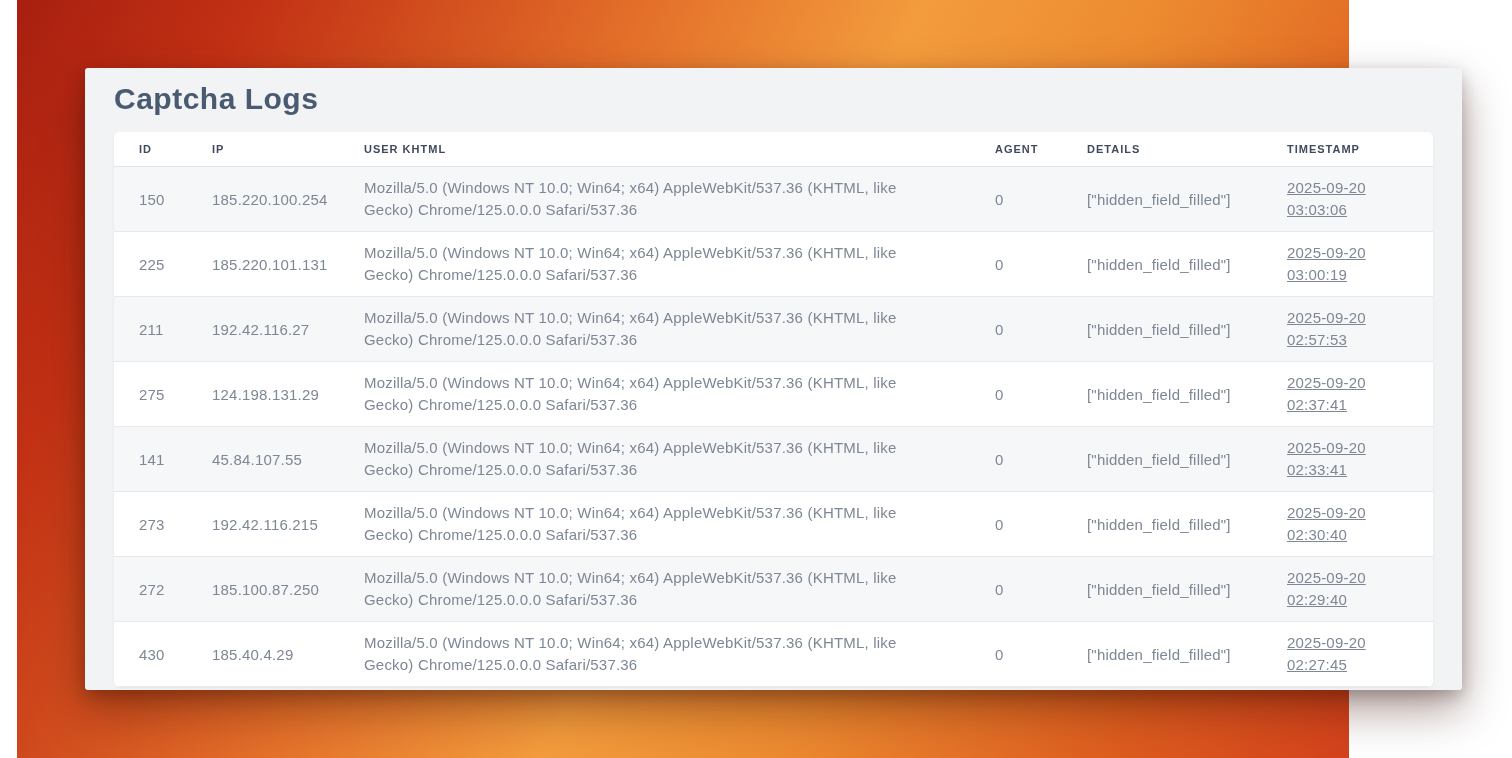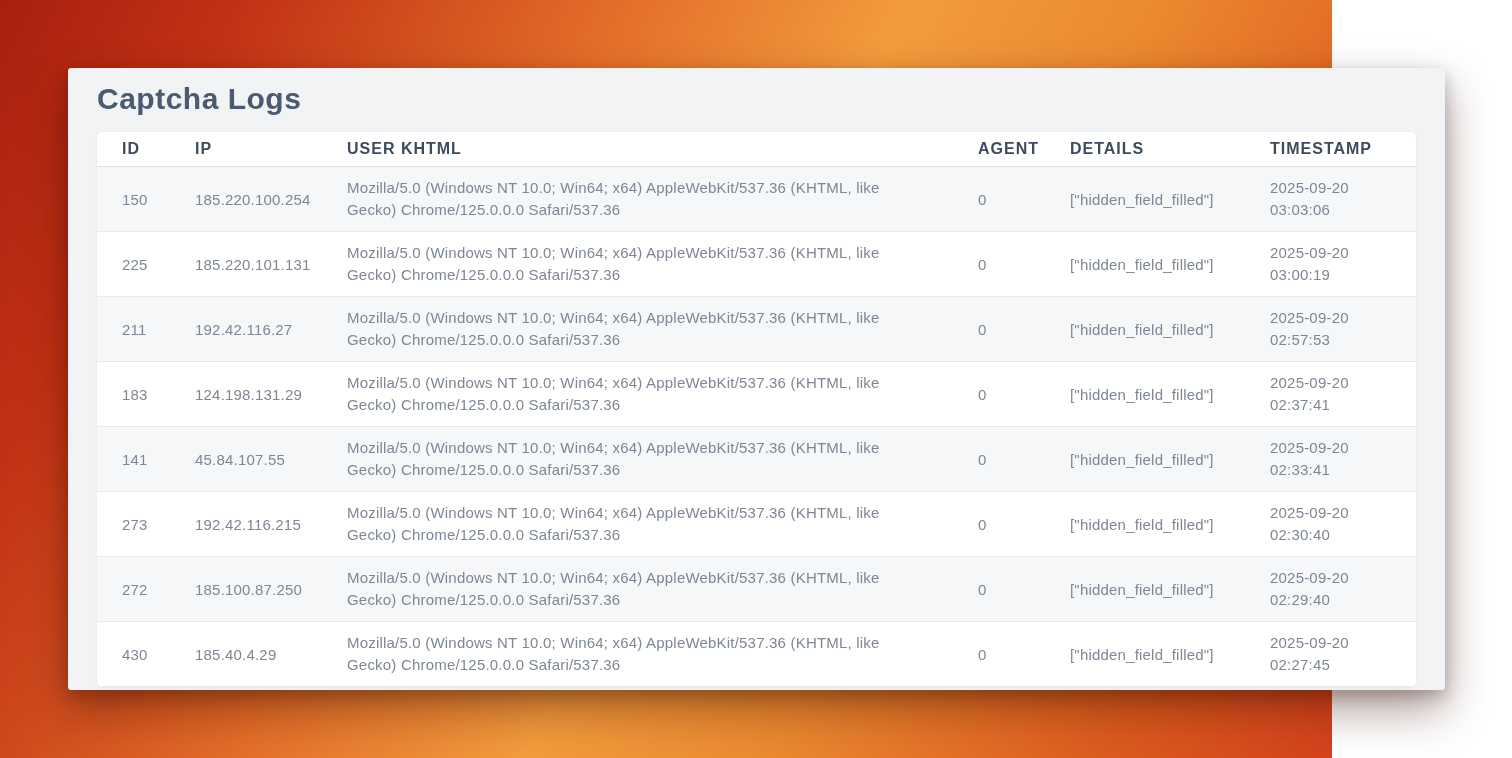--- a/index.html
+++ b/index.html
@@ -15,20 +15,21 @@
     width: 1332px;
     height: 758px;
     background: linear-gradient(117deg,
       #a81f10 0%,
       #c23114 14%,
       #e4702a 37%,
       #f39c3d 53%,
       #ec8a30 67%,
       #dd5d1f 86%,
       #d4421c 100%);
+    margin-left: 17px;
   }
   .card {
     position: absolute;
     left: 68px;
     top: 68px;
     width: 1377px;
     height: 622px;
     box-sizing: border-box;
     padding: 0 29px;
     background: #f2f3f4;
@@ -57,21 +58,21 @@
     border-collapse: separate;
     border-spacing: 0;
     table-layout: fixed;
   }
   th {
     height: 35px;
     box-sizing: border-box;
     padding: 0 0 0 25px;
     text-align: left;
     vertical-align: middle;
-    font-size: 16px;
+    font-size: 11px;
     font-weight: bold;
     letter-spacing: 1px;
     color: #3e4b5e;
     background: #ffffff;
     border-bottom: 1px solid #e2e3e6;
     white-space: nowrap;
   }
   td {
     height: 65px;
     box-sizing: border-box;
@@ -84,20 +85,21 @@
     background: #ffffff;
   }
   tbody tr:nth-child(odd) td { background: #f6f7f8; }
   .c-ua {
     padding-right: 30px;
     line-height: 22px;
   }
   .c-ts span {
     display: block;
     line-height: 22px;
+    text-decoration: underline;
   }
 </style>
 </head>
 <body>
 
 <div class="bg">
   <div class="card">
     <h1 class="title">Captcha Logs</h1>
     <div class="table-wrap">
       <table class="logs">
@@ -147,21 +149,21 @@
     <td class="c-ip">192.42.116.27</td>
     <td class="c-ua">Mozilla/5.0 (Windows NT 10.0; Win64; x64) AppleWebKit/537.36 (KHTML, like Gecko) Chrome/125.0.0.0 Safari/537.36</td>
     <td class="c-score">0</td>
     <td class="c-details">["hidden_field_filled"]</td>
     <td class="c-ts">
       <span class="ts-date">2025-09-20</span>
       <span class="ts-time">02:57:53</span>
     </td>
   </tr>
             <tr>
-    <td class="c-id">183</td>
+    <td class="c-id">275</td>
     <td class="c-ip">124.198.131.29</td>
     <td class="c-ua">Mozilla/5.0 (Windows NT 10.0; Win64; x64) AppleWebKit/537.36 (KHTML, like Gecko) Chrome/125.0.0.0 Safari/537.36</td>
     <td class="c-score">0</td>
     <td class="c-details">["hidden_field_filled"]</td>
     <td class="c-ts">
       <span class="ts-date">2025-09-20</span>
       <span class="ts-time">02:37:41</span>
     </td>
   </tr>
             <tr>

